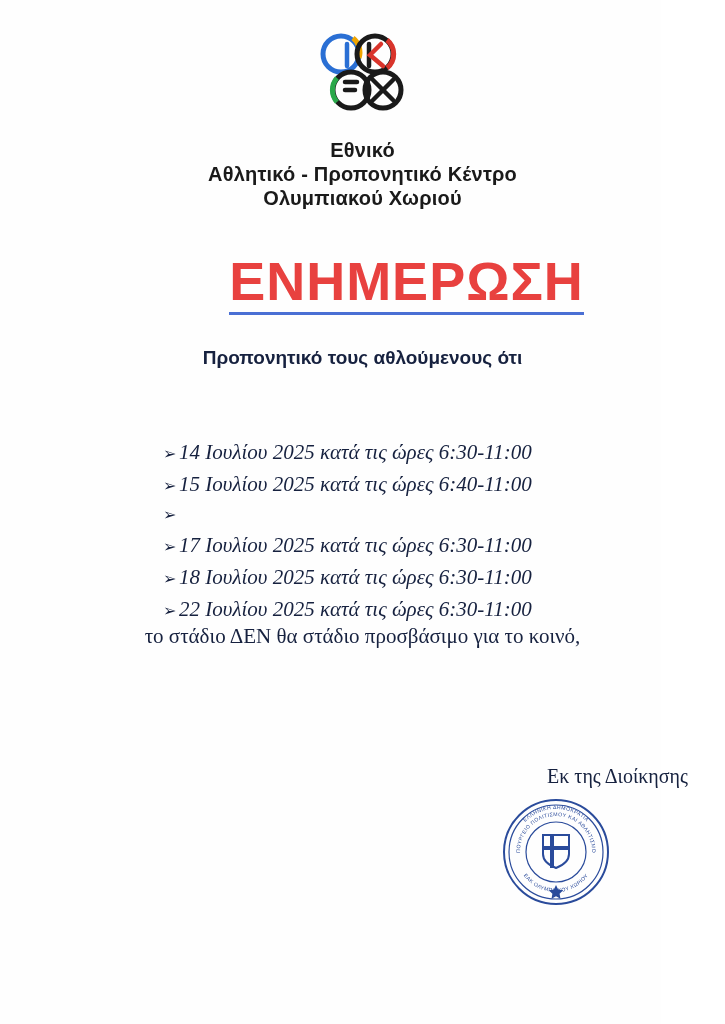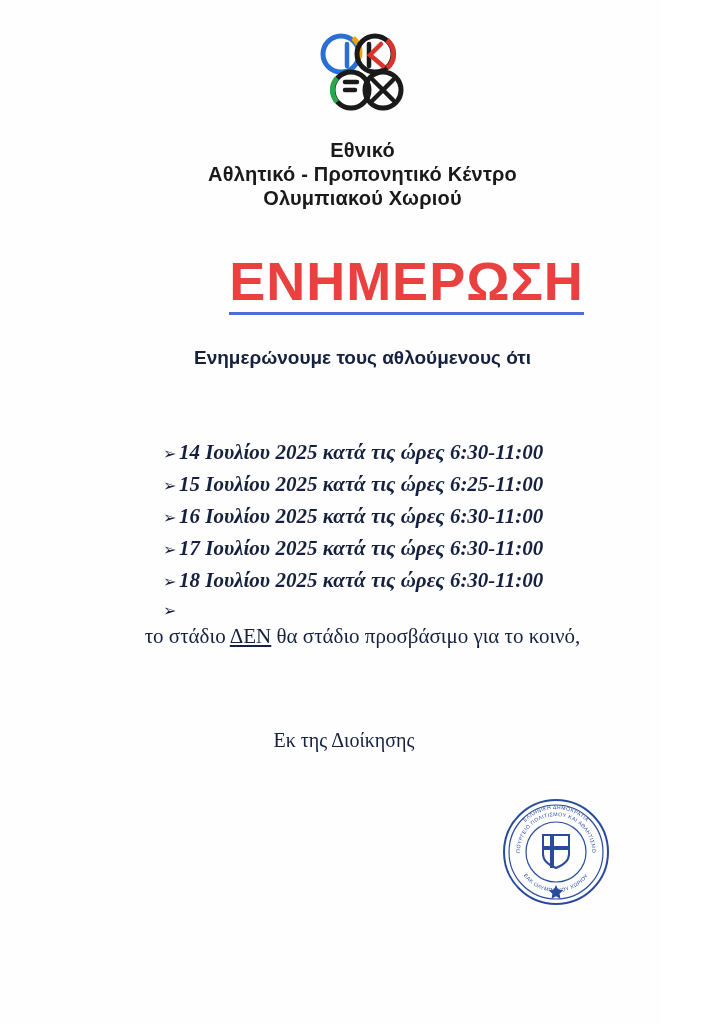--- a/index.html
+++ b/index.html
@@ -114,48 +114,48 @@
   .bullet {
     font-size: 16px;
     color: #16213f;
     width: 16px;
     flex: 0 0 16px;
     line-height: 22px;
   }
   .date-text {
     font-family: "Liberation Serif", serif;
     font-style: italic;
-    font-weight: bold;
+    font-weight: normal;
     font-size: 21px;
     line-height: 24px;
     color: #16213f;
     white-space: nowrap;
   }
 
   
   .closing {
     position: absolute;
     top: 622px;
     left: 0;
     width: 725px;
     text-align: center;
     font-family: "Liberation Serif", serif;
     font-size: 21px;
     line-height: 29px;
     color: #16213f;
   }
-  .closing .underline { text-decoration: underline; }
+  .closing .underline { }
 
   
   .signature {
     position: absolute;
-    top: 729px;
+    top: 765px;
     left: 0;
     width: 688px;
-    text-align: center;
+    text-align: right;
     font-family: "Liberation Serif", serif;
     font-size: 20px;
     color: #16213f;
   }
 
   
   .stamp-wrap {
     position: absolute;
     top: 793px;
     left: 497px;
@@ -210,45 +210,45 @@
   <div class="org-name">
     <div>Εθνικό</div>
     <div>Αθλητικό - Προπονητικό Κέντρο</div>
     <div>Ολυμπιακού Χωριού</div>
   </div>
 
   <div class="title">
     <span>ΕΝΗΜΕΡΩΣΗ</span>
   </div>
 
-  <div class="intro-1">Ενημερώνουμε τους αθλούμενους ότι</div>
+  <div class="intro-1">Προπονητικό τους αθλούμενους ότι</div>
 
   <div class="dates">
     <div class="date-row">
       <span class="bullet">➢</span>
       <span class="date-text">14 Ιουλίου 2025 κατά τις ώρες 6:30-11:00</span>
     </div>
     <div class="date-row">
       <span class="bullet">➢</span>
-      <span class="date-text">15 Ιουλίου 2025 κατά τις ώρες 6:25-11:00</span>
-    </div>
-    <div class="date-row">
-      <span class="bullet">➢</span>
-      <span class="date-text">16 Ιουλίου 2025 κατά τις ώρες 6:30-11:00</span>
+      <span class="date-text">15 Ιουλίου 2025 κατά τις ώρες 6:40-11:00</span>
+    </div>
+    <div class="date-row">
+      <span class="bullet">➢</span>
     </div>
     <div class="date-row">
       <span class="bullet">➢</span>
       <span class="date-text">17 Ιουλίου 2025 κατά τις ώρες 6:30-11:00</span>
     </div>
     <div class="date-row">
       <span class="bullet">➢</span>
       <span class="date-text">18 Ιουλίου 2025 κατά τις ώρες 6:30-11:00</span>
     </div>
     <div class="date-row">
       <span class="bullet">➢</span>
+      <span class="date-text">22 Ιουλίου 2025 κατά τις ώρες 6:30-11:00</span>
     </div>
   </div>
 
   <div class="closing">
     <div><span>το στάδιο </span><span class="underline">ΔΕΝ</span><span> θα στάδιο προσβάσιμο για το κοινό,</span></div>
   </div>
 
   <div class="signature">Εκ της Διοίκησης</div>
 
   <div class="stamp-wrap">

